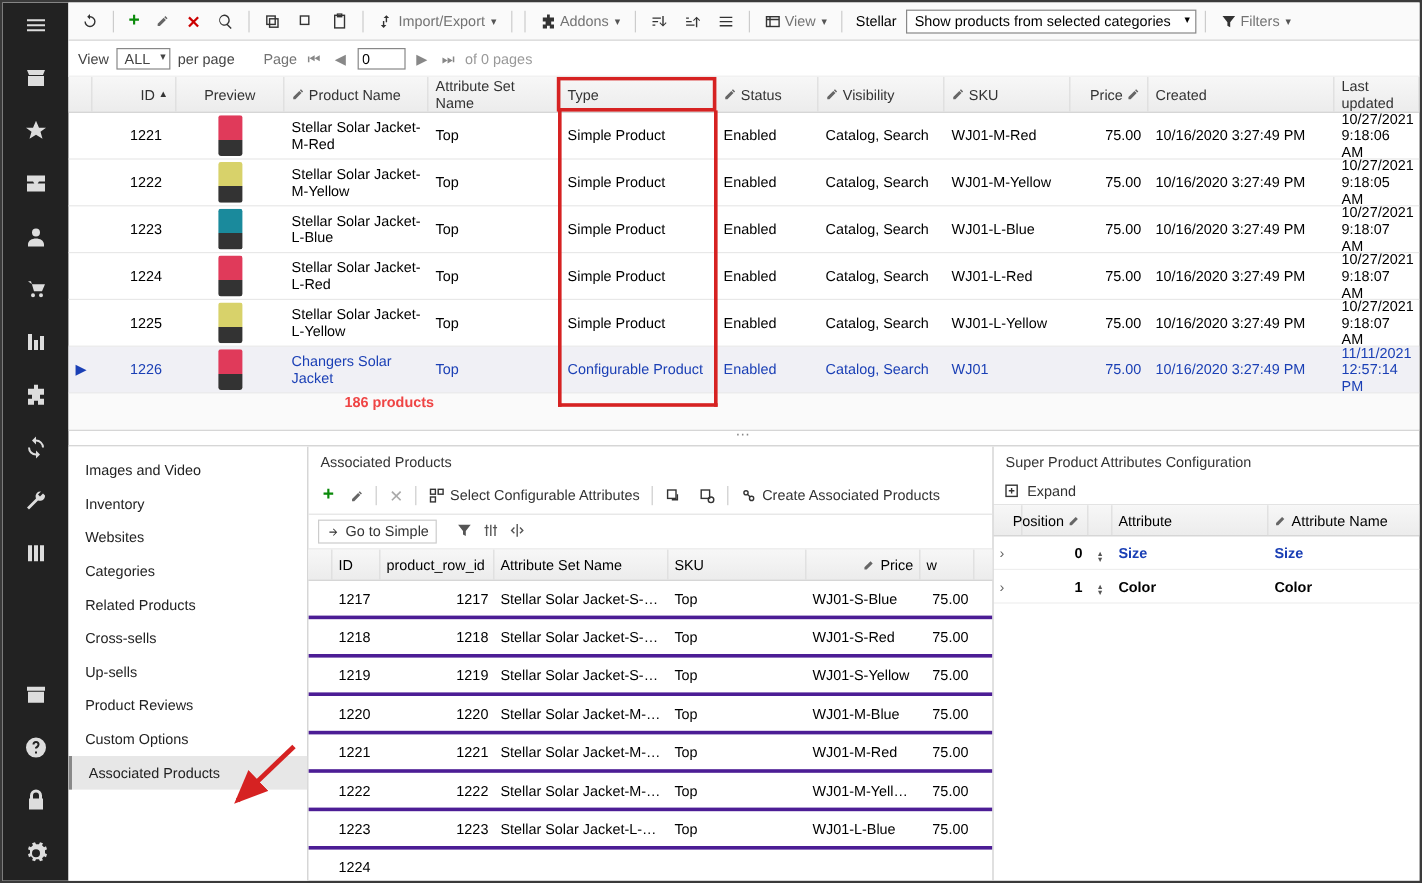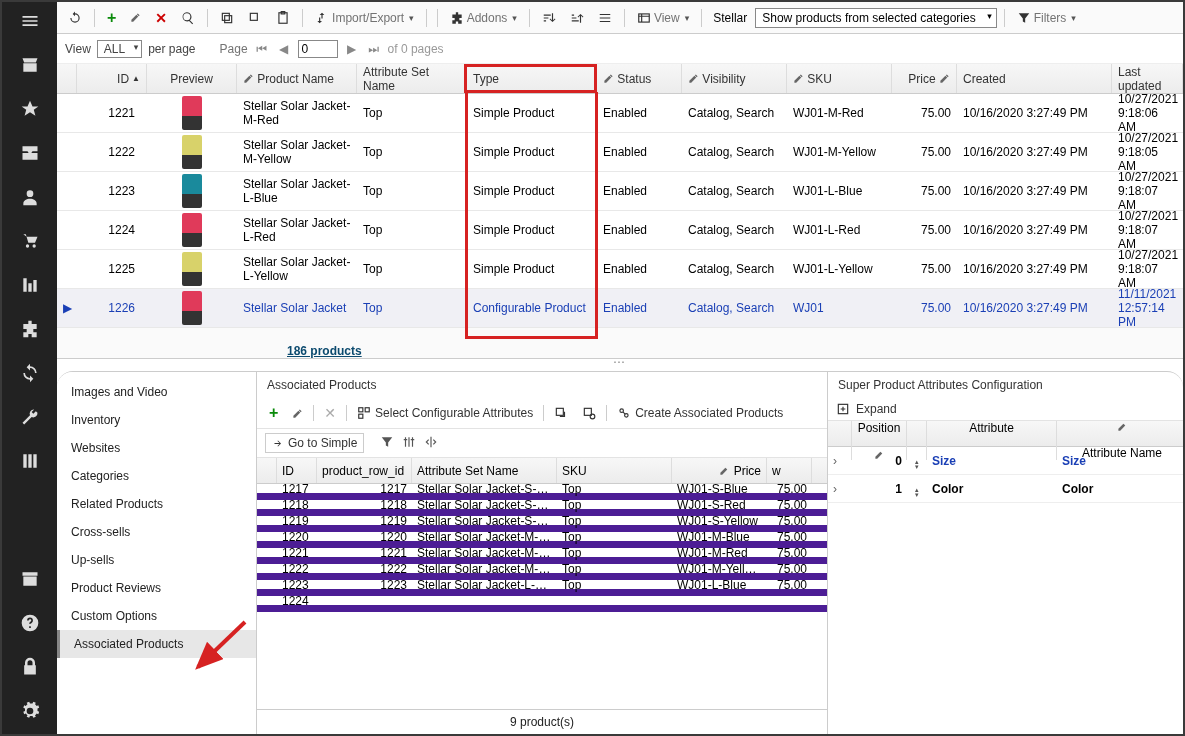--- a/index.html
+++ b/index.html
@@ -36,49 +36,49 @@
 .ghead .hi { border: 3px solid #d62222; margin: -3px 0 -3px -3px; z-index: 5; position: relative;}
 .grow { height: 39px; border-bottom: 1px solid #e8e8e8; }
 .grow > div { padding: 0 6px; overflow: hidden; }
 .grow.sel > div { color: #1a3fb5; }
 .grow.sel { background: #f0f0f5; }
 .grow .thumb { width: 20px; height: 34px; border-radius: 2px; }
 .id { text-align: right; padding-right: 12px !important; }
 .price { text-align: right; padding-right: 6px !important; }
 .typecell { position: relative; }
 .typecol-border { position: absolute; border-left: 3px solid #d62222; border-right: 3px solid #d62222; border-bottom: 3px solid #d62222; top: 62px; height: 274px; pointer-events: none; z-index: 4; }
-.gfoot { height: 30px; display: flex; align-items: flex-end; padding-left: 230px; color: #0c4a6e; font-weight: 600; background: #fafafa; text-decoration: underline;}
+.gfoot { height: 30px; display: flex; align-items: flex-start; padding-left: 230px; color: #ef4444; font-weight: 600; background: #fafafa;}
 
 
 .splitdots { text-align: center; color: #888; height: 12px; line-height: 6px; letter-spacing: 2px; }
 
 
-.bottom { flex: 1; display: grid; grid-template-columns: 200px 1fr 360px; border-top: 1px solid #ccc; overflow: hidden; border-radius: 16px; }
+.bottom { flex: 1; display: grid; grid-template-columns: 200px 1fr 360px; border-top: 1px solid #ccc; overflow: hidden; }
 .tabs { border-right: 1px solid #ccc; background: #fff; padding-top: 6px; }
 .tabs .tab { padding: 7px 14px; cursor: pointer; color: #222; }
 .tabs .tab.active { background: #e7e7e7; border-left: 3px solid #888; }
 .assoc { border-right: 1px solid #ccc; display: flex; flex-direction: column; position: relative; }
 .assoc .title { padding: 6px 10px; color: #333; }
 .assoc .tbar { display: flex; align-items: center; gap: 6px; padding: 4px 8px; border-bottom: 1px solid #e3e3e3; }
 .assoc .tbar .tb { display: flex; align-items: center; gap: 4px; cursor: pointer; padding: 2px 4px; color: #333; }
 .assoc .tbar .sep2 { width: 1px; height: 16px; background: #ccc; }
 .assoc .tbar2 { display: flex; align-items: center; gap: 8px; padding: 4px 8px; border-bottom: 1px solid #e3e3e3; color: #333;}
 .assoc .tbar2 .go { border: 1px solid #ccc; padding: 2px 6px; display: flex; gap: 4px; align-items: center; }
 .assoc .agrid-head, .assoc .arow { display: grid; grid-template-columns: 20px 40px 95px 145px 115px 95px 45px 15px; align-items: center; }
 .assoc .agrid-head { background: linear-gradient(#f7f7f7,#ececec); height: 26px; border-bottom: 1px solid #ccc; }
 .assoc .agrid-head > div { padding: 0 5px; border-right: 1px solid #ddd; height: 100%; display: flex; align-items: center; }
-.assoc .arow { height: 16px; border-bottom: 7px solid #4c1d95; }
+.assoc .arow { height: 32px; border-bottom: 3px solid #4c1d95; }
 .assoc .arow > div { padding: 0 5px; overflow: hidden; white-space: nowrap; text-overflow: ellipsis; }
 .assoc .afoot { text-align: center; padding: 5px; color: #222; border-top: 1px solid #ccc; }
 
 .attrs { display: flex; flex-direction: column; }
 .attrs .title { padding: 6px 10px; color: #333; }
 .attrs .tbar { display: flex; align-items: center; gap: 6px; padding: 4px 8px; border-bottom: 1px solid #e3e3e3; color: #333;}
 .attrs .ahd { display: grid; grid-template-columns: 24px 55px 20px 130px 1fr; height: 26px; background: linear-gradient(#f7f7f7,#ececec); border-bottom: 1px solid #ccc; align-items: center; }
-.attrs .ahd > div { padding: 0 5px; border-right: 1px solid #ddd; height: 100%; display: flex; align-items: center; flex-direction: column; }
+.attrs .ahd > div { padding: 0 5px; border-right: 1px solid #ddd; height: 100%; display: flex; align-items: center; }
 .attrs .arow2 { display: grid; grid-template-columns: 24px 55px 20px 130px 1fr; height: 28px; border-bottom: 1px solid #eee; align-items: center; }
 .attrs .arow2 > div { padding: 0 5px; }
 .attrs .arow2 .link { color: #1a3fb5; font-weight: 600; }
 .attrs .spin { display: inline-flex; flex-direction: column; line-height: 5px; font-size: 7px; color: #555; margin-left: 3px;}
 
 
 .arrow { position: absolute; width: 60px; height: 60px; pointer-events: none; z-index: 20; }
 
 .pen { width: 11px; height: 11px; display: inline-block; }
 .pen svg { width: 11px; height: 11px; fill: #666; }
@@ -387,21 +387,21 @@
     <div class="price">75.00</div>
     <div>10/16/2020 3:27:49 PM</div>
     <div>10/27/2021 9:18:07 AM</div>
         </div>
         <div class="grow sel">
           <div>▶</div>
     <div class="id">1226</div>
     <div style="display:flex;justify-content:center">
             <div class="thumb" style="background:linear-gradient(#e03a5a,#e03a5a 60%,#333 60%)"></div>
           </div>
-    <div>Stellar Solar Jacket</div>
+    <div>Changers Solar Jacket</div>
     <div>Top</div>
     <div class="typecell">Configurable Product</div>
     <div>Enabled</div>
     <div>Catalog, Search</div>
     <div>WJ01</div>
     <div class="price">75.00</div>
     <div>10/16/2020 3:27:49 PM</div>
     <div>11/11/2021 12:57:14 PM</div>
         </div>
       </div>

